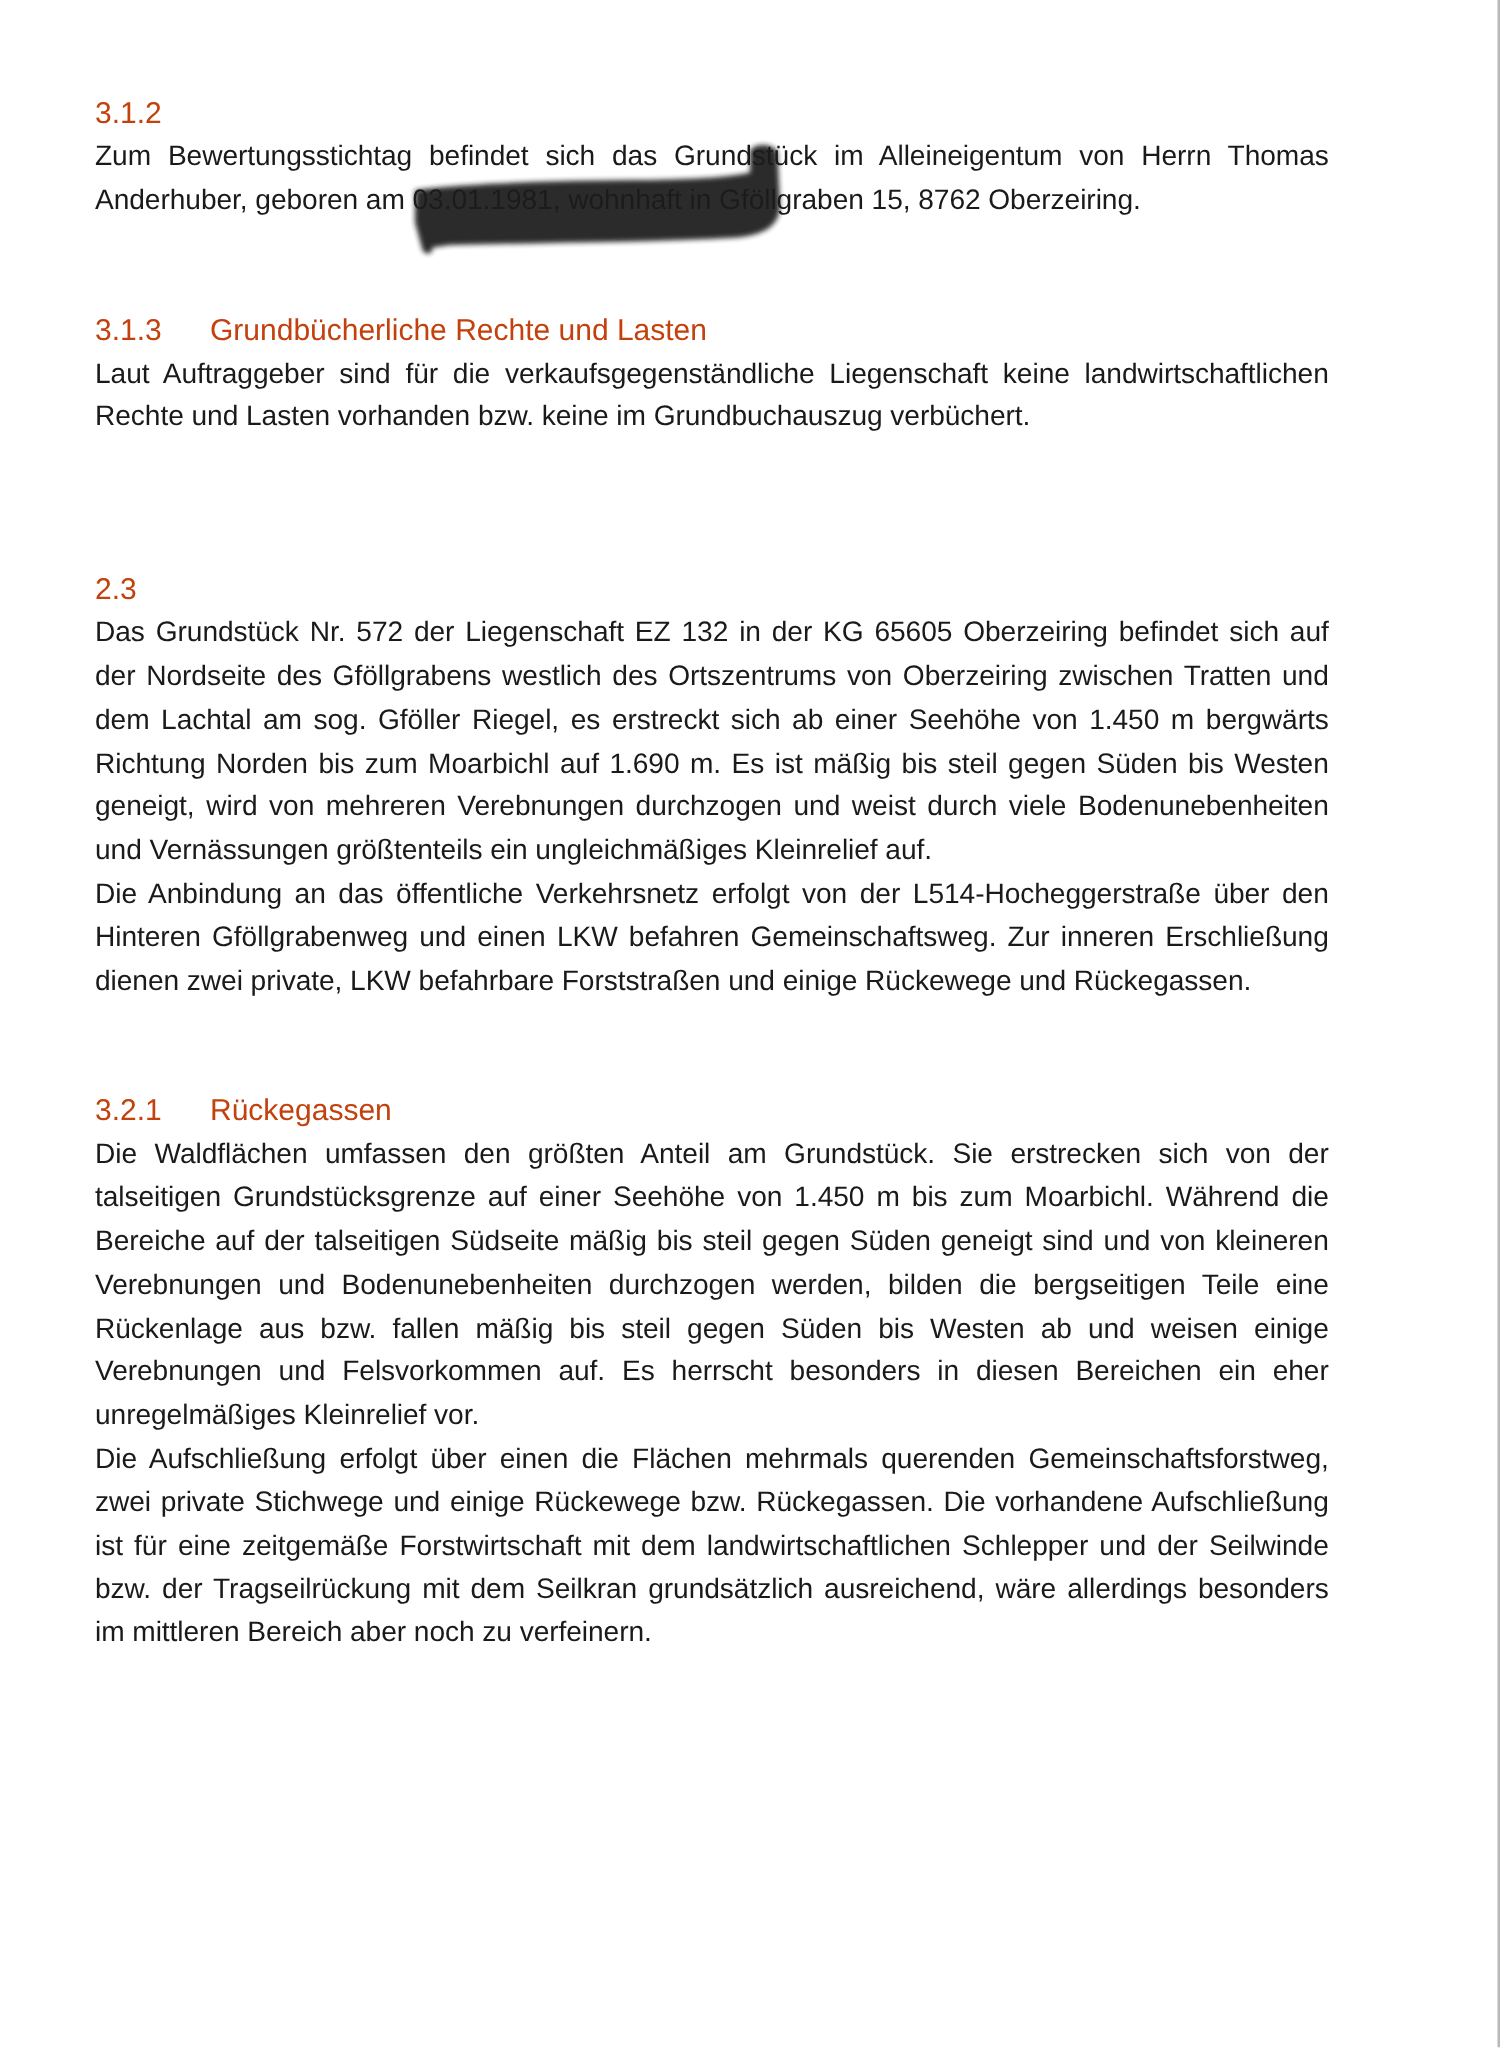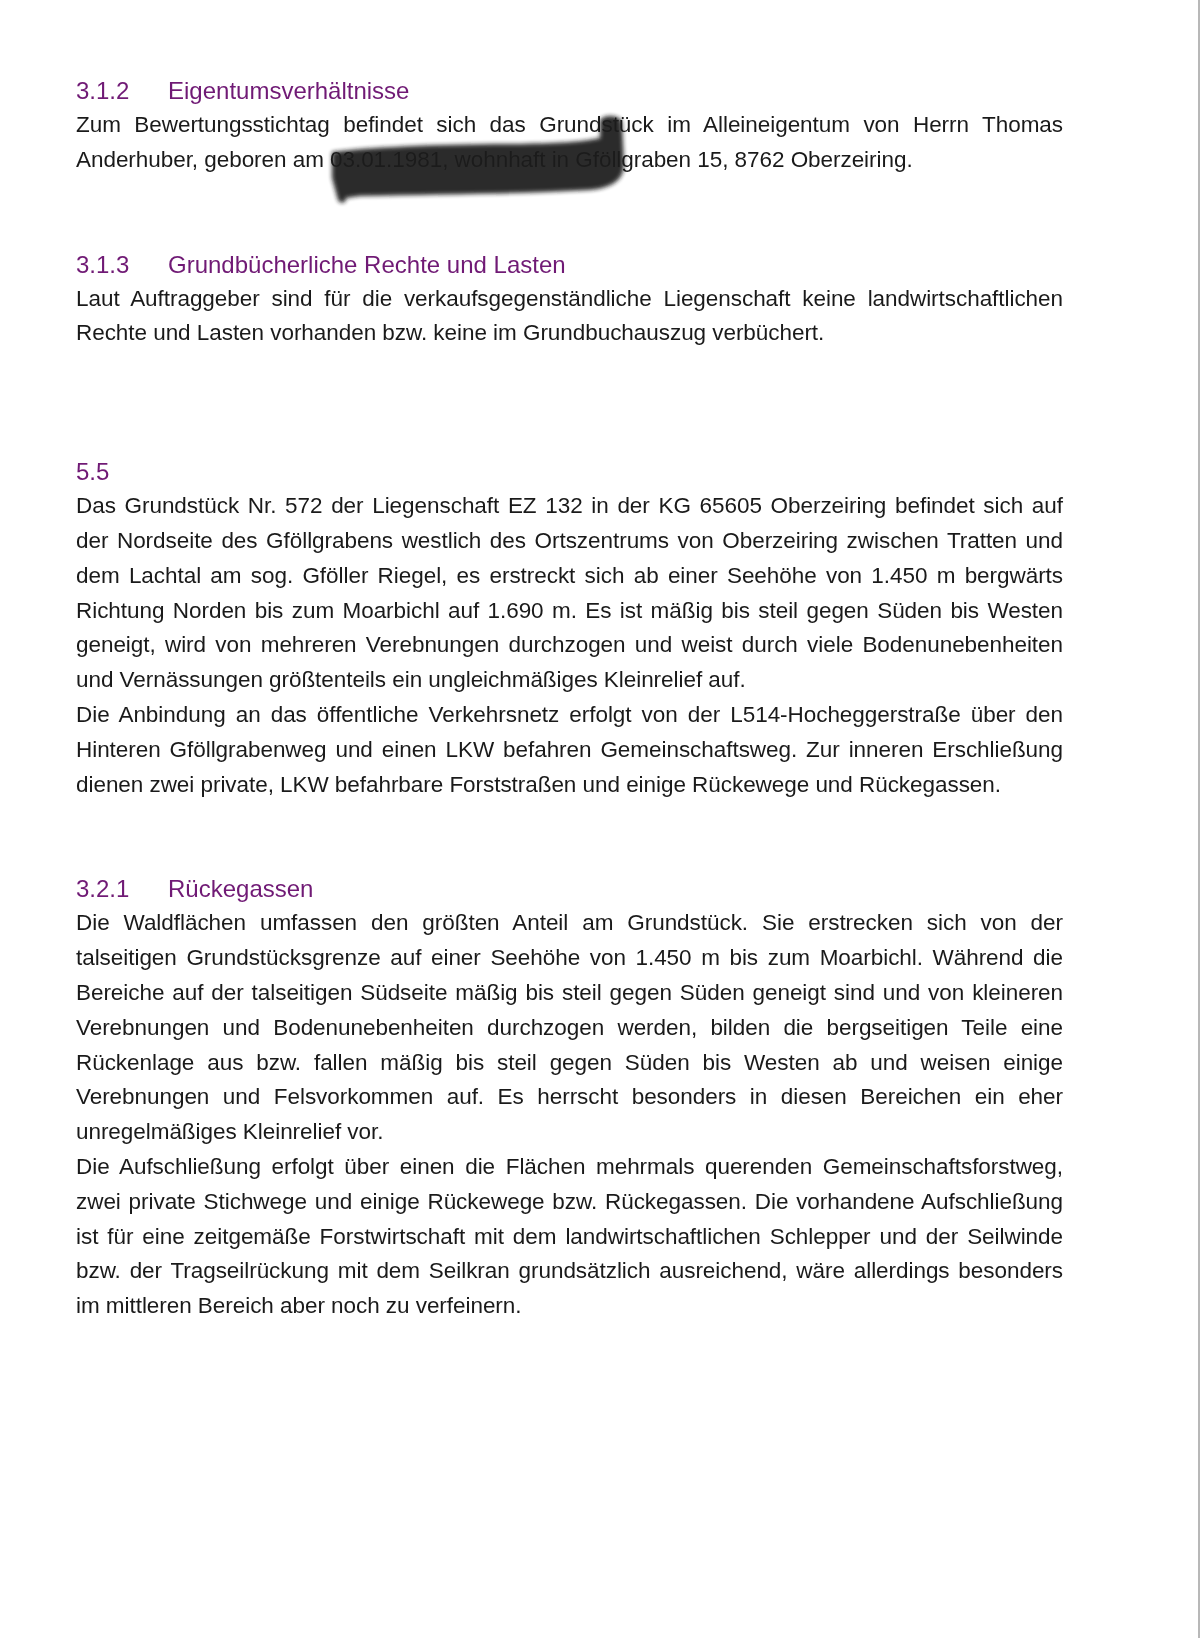--- a/index.html
+++ b/index.html
@@ -28,21 +28,21 @@
       left: 76px;
       top: 74px;
       width: 987px;
     }
     .section-heading {
       font-size: 24px;
       line-height: 34px;
       margin: 0;
       font-weight: normal;
       display: flex;
-      color: #701a75;
+      color: #c2410c;
     }
     .section-heading .num {
       display: inline-block;
       width: 92px;
     }
     .para {
       font-size: 22.5px;
       line-height: 34.8px;
       margin: 0;
       text-align: justify;
@@ -60,40 +60,39 @@
 </head>
 <body>
 
 <div class="page-edge"></div>
 
 <div class="page">
 
   <section>
     <h2 class="section-heading">
       <span class="num">3.1.2</span>
-      <span>Eigentumsverhältnisse</span>
     </h2>
     <p class="para">Zum Bewertungsstichtag befindet sich das Grundstück im Alleineigentum von Herrn Thomas Anderhuber, geboren am 03.01.1981, wohnhaft in Gföllgraben 15, 8762 Oberzeiring.</p>
   </section>
 
   <div class="gap-1"></div>
 
   <section>
     <h2 class="section-heading">
       <span class="num">3.1.3</span>
       <span>Grundbücherliche Rechte und Lasten</span>
     </h2>
     <p class="para">Laut Auftraggeber sind für die verkaufsgegenständliche Liegenschaft keine landwirtschaftlichen Rechte und Lasten vorhanden bzw. keine im Grundbuchauszug verbüchert.</p>
   </section>
 
   <div class="gap-2"></div>
 
   <section>
     <h2 class="section-heading">
-      <span class="num">5.5</span>
+      <span class="num">2.3</span>
     </h2>
     <p class="para">Das Grundstück Nr. 572 der Liegenschaft EZ 132 in der KG 65605 Oberzeiring befindet sich auf der Nordseite des Gföllgrabens westlich des Ortszentrums von Oberzeiring zwischen Tratten und dem Lachtal am sog. Gföller Riegel, es erstreckt sich ab einer Seehöhe von 1.450 m bergwärts Richtung Norden bis zum Moarbichl auf 1.690 m. Es ist mäßig bis steil gegen Süden bis Westen geneigt, wird von mehreren Verebnungen durchzogen und weist durch viele Bodenunebenheiten und Vernässungen größtenteils ein ungleichmäßiges Kleinrelief auf.</p>
     <p class="para">Die Anbindung an das öffentliche Verkehrsnetz erfolgt von der L514-Hocheggerstraße über den Hinteren Gföllgrabenweg und einen LKW befahren Gemeinschaftsweg. Zur inneren Erschließung dienen zwei private, LKW befahrbare Forststraßen und einige Rückewege und Rückegassen.</p>
   </section>
 
   <div class="gap-3"></div>
 
   <section>
     <h2 class="section-heading">
       <span class="num">3.2.1</span>

